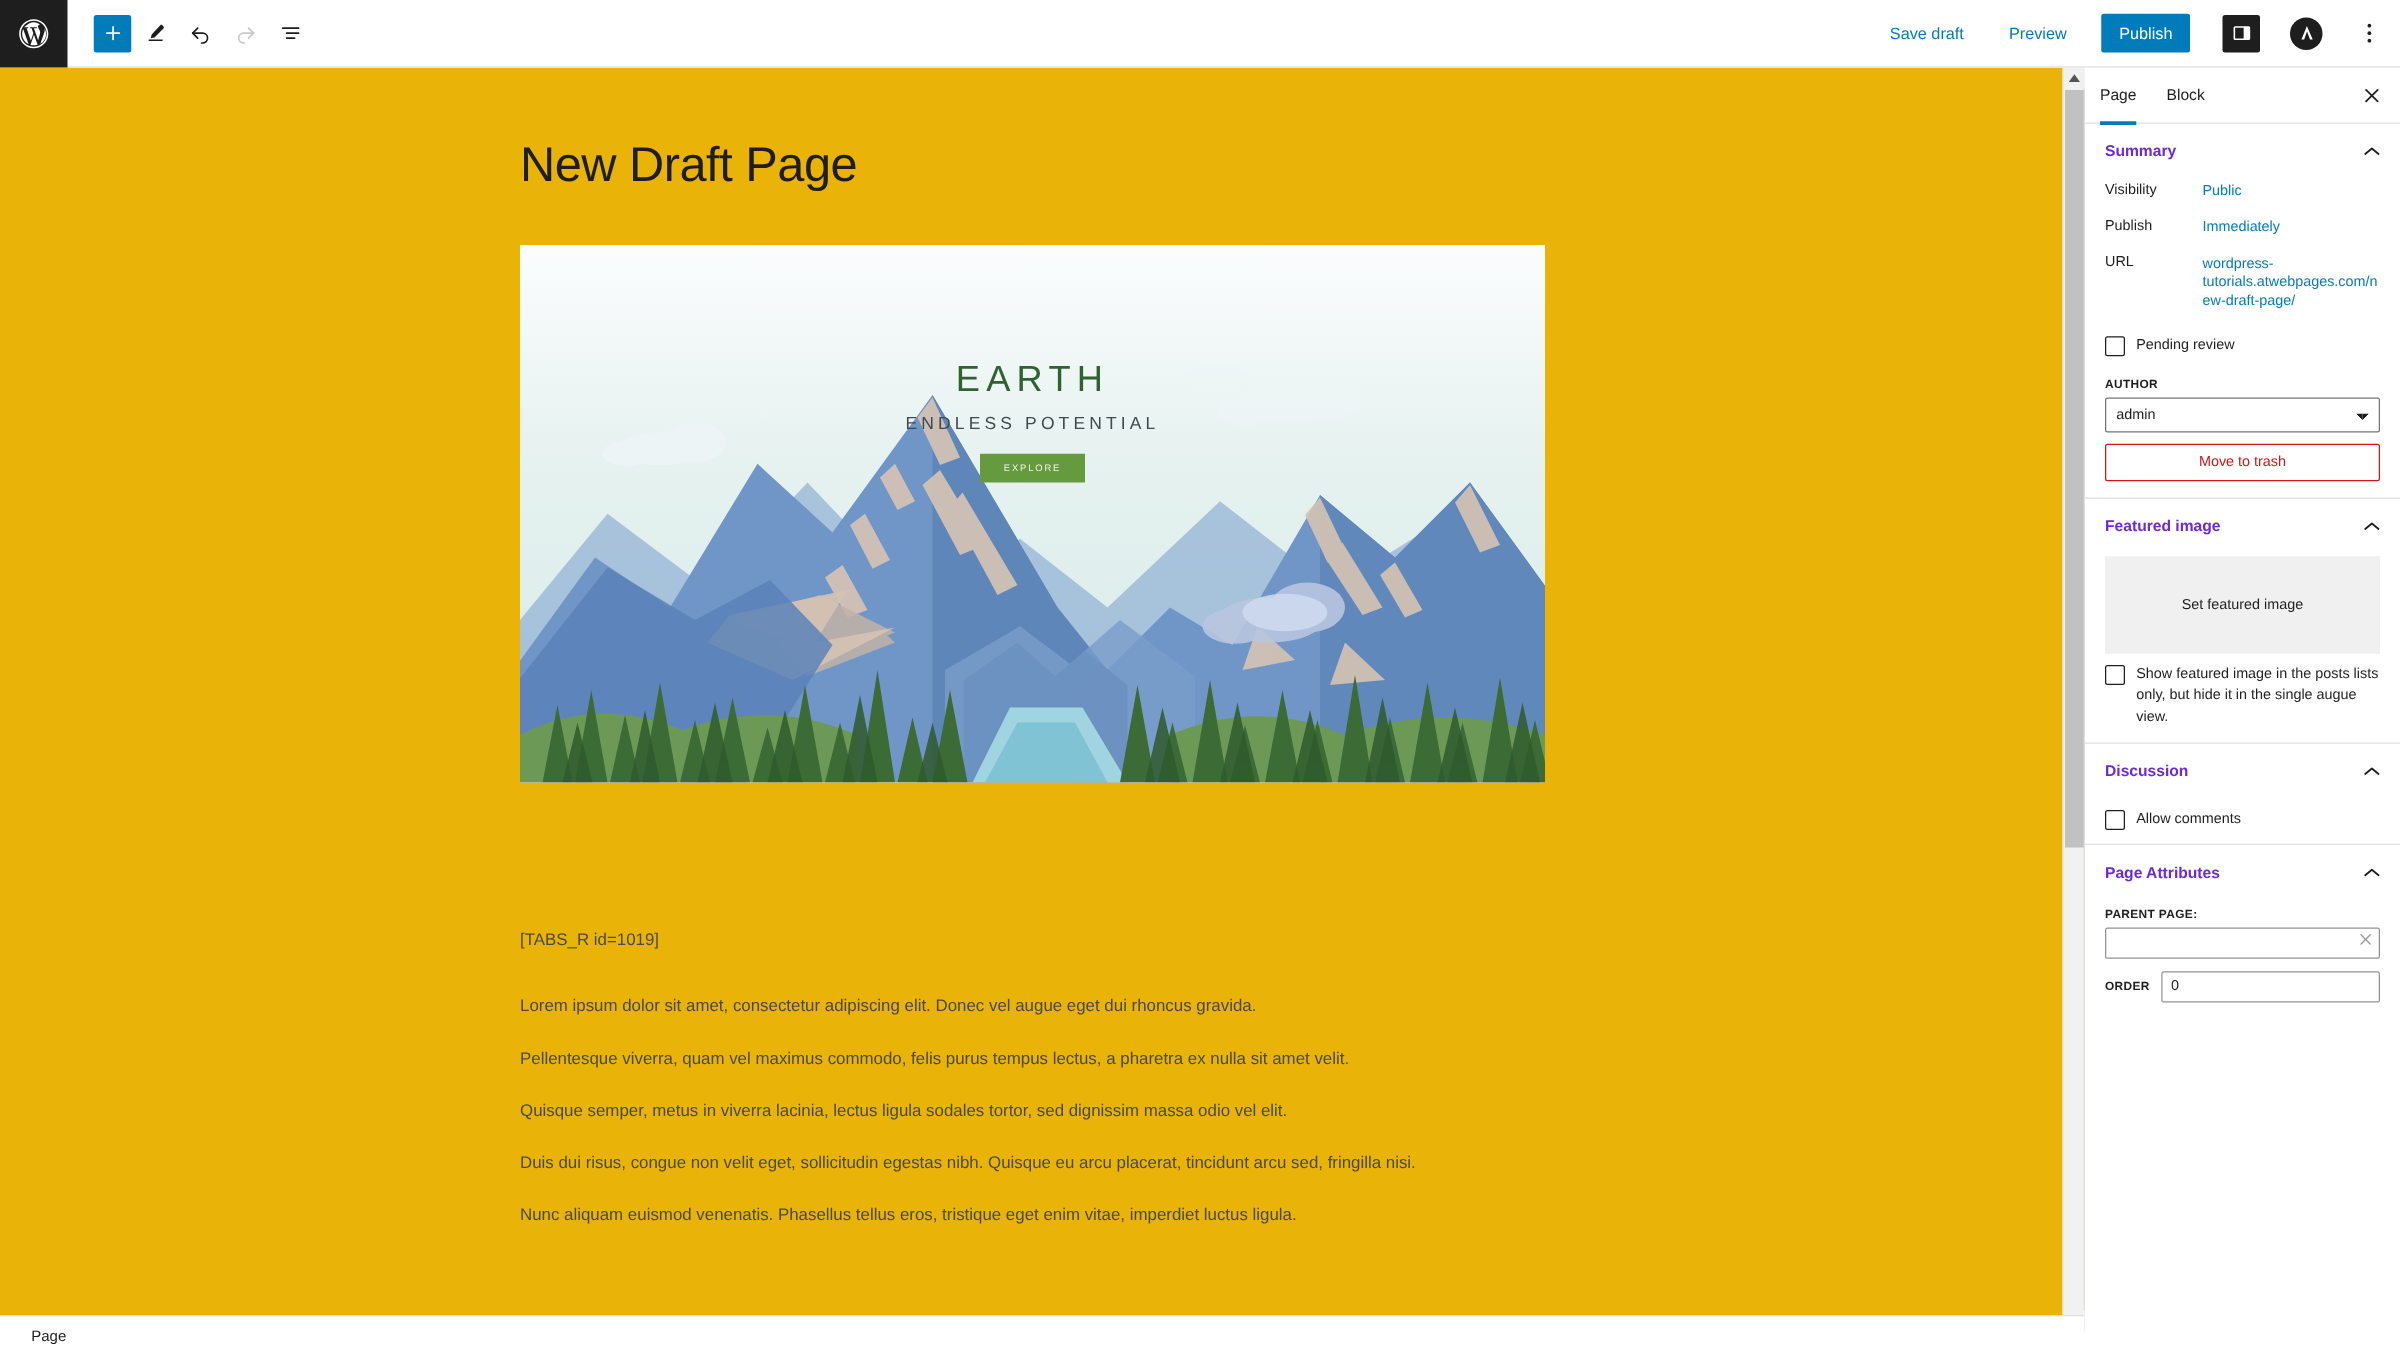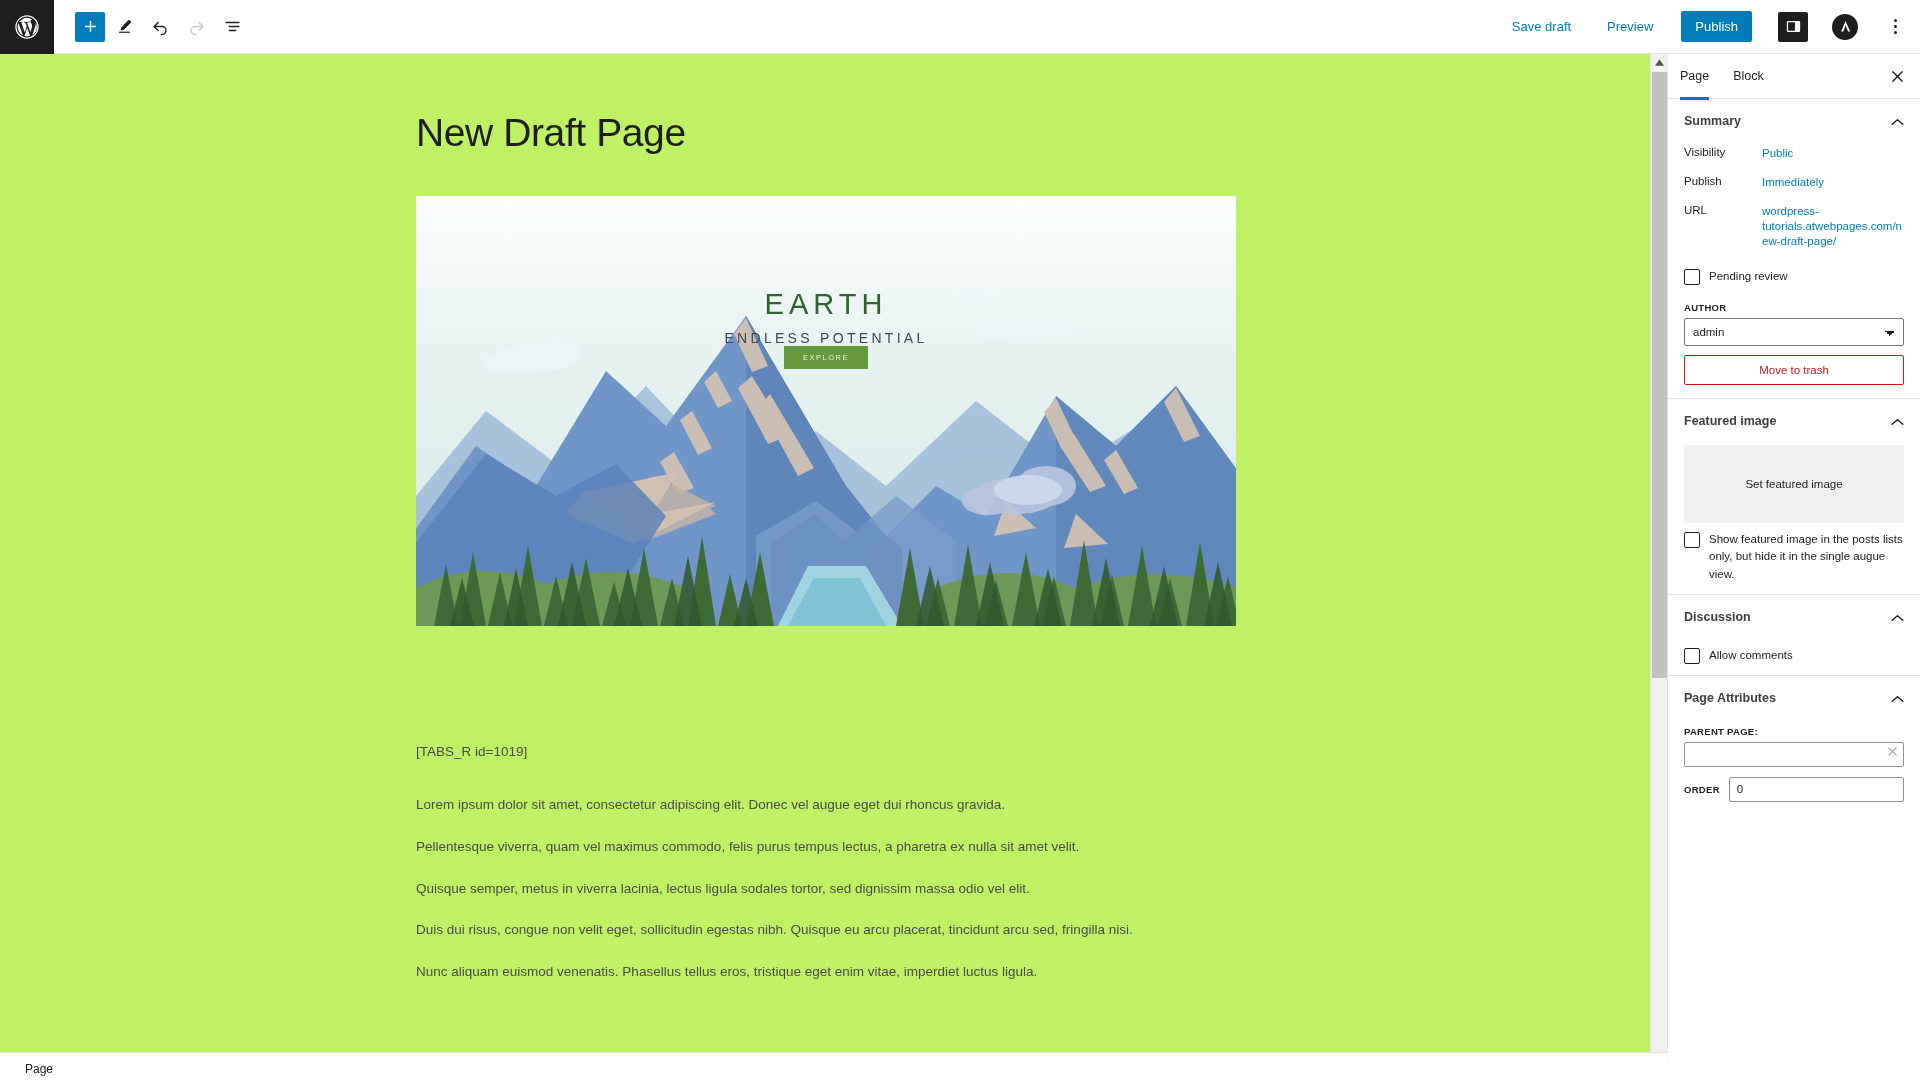--- a/index.html
+++ b/index.html
@@ -56,21 +56,21 @@
   }
   .kebab {
     width: 30px; height: 34px; display: flex; flex-direction: column; align-items: center;
     justify-content: center; gap: 3px; margin-left: 10px; cursor: pointer;
   }
   .kebab i { width: 3px; height: 3px; background: #1e1e1e; border-radius: 50%; display: block; }
 
   
   .editor-wrap {
     position: absolute; top: 54px; left: 0; width: 1667px; height: 1011px;
-    background: #bef264; overflow: hidden;
+    background: #eab308; overflow: hidden;
   }
   .editor-canvas {
     position: absolute; top: 0; left: 0; width: 1650px; height: 1011px;
     padding-top: 57px;
   }
   .post-title {
     margin-left: 416px; width: 820px;
     font-size: 39px; font-weight: 400; color: #1e1e1e; letter-spacing: -0.4px;
     line-height: 1.15;
   }
@@ -92,21 +92,21 @@
     margin-left: auto; margin-right: 178px; display: flex; gap: 17px;
   }
   .hero-menu span { font-size: 7.5px; letter-spacing: 0.9px; color: #3b4a52; }
   .hero-center {
     position: absolute; top: 92px; left: 0; width: 100%; text-align: center;
     z-index: 5;
   }
   .hero-title { font-size: 29px; letter-spacing: 5px; color: #2f6230; font-weight: 400; }
   .hero-sub { font-size: 14px; letter-spacing: 3.3px; color: #3d4a4f; margin-top: 9px; }
   .hero-cta {
-    display: inline-block; background: #669a3f;
+    display: inline-block; margin-top: 17px; background: #669a3f;
     color: #eef5e7; font-size: 7.5px; letter-spacing: 1.5px; padding: 7px 19px;
     cursor: pointer;
     text-align: right;
   }
   .hero-art { position: absolute; inset: 0; z-index: 1; }
 
   .block-gap { height: 115px; }
 
   .para {
     margin-left: 416px; width: 820px;
@@ -155,21 +155,21 @@
     margin-left: auto; margin-right: 12px; width: 22px; height: 22px;
     display: flex; align-items: center; justify-content: center; cursor: pointer;
     font-size: 16px; color: #1e1e1e; line-height: 1;
   }
 
   .sb-section { border-bottom: 1px solid #e0e0e0; padding: 0 16px; }
   .sb-section.nb { border-bottom: none; }
   .sb-sec-head {
     height: 44px; display: flex; align-items: center; cursor: pointer;
   }
-  .sb-sec-title { font-size: 12.5px; font-weight: 600; color: #404040; }
+  .sb-sec-title { font-size: 12.5px; font-weight: 600; color: #6d28d9; }
   .sb-chevron { margin-left: auto; color: #1e1e1e; }
 
   .sb-row { display: flex; padding: 3px 0 11px 0; font-size: 11.5px; }
   .sb-row .lbl { width: 78px; color: #1e1e1e; flex: 0 0 78px; }
   .sb-row .val { color: #007cba; cursor: pointer; word-break: break-word; line-height: 1.3; }
 
   .cb-row { display: flex; align-items: flex-start; gap: 9px; padding: 8px 0 10px 0; }
   .cb {
     width: 16px; height: 16px; border: 1px solid #1e1e1e; background: #fff;
     border-radius: 2px; flex: 0 0 16px; cursor: pointer; margin-top: 1px;

